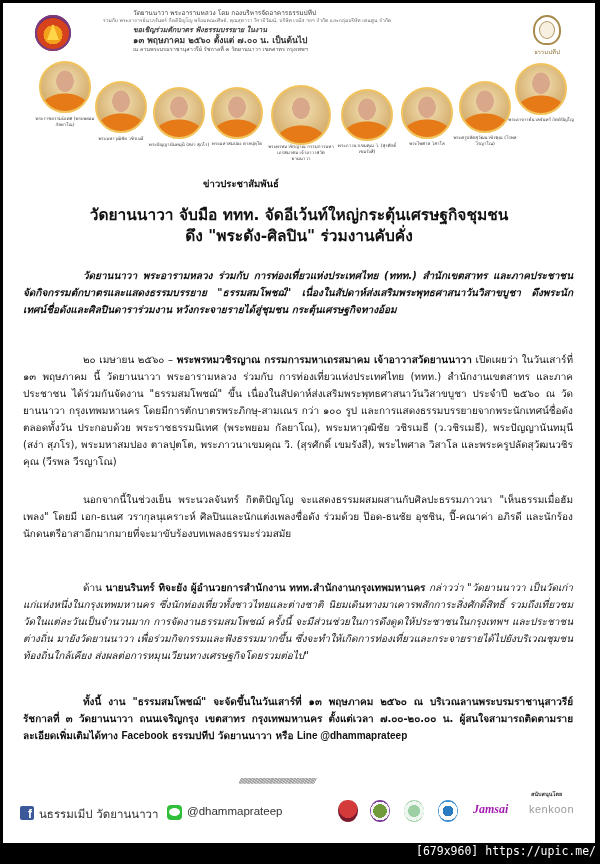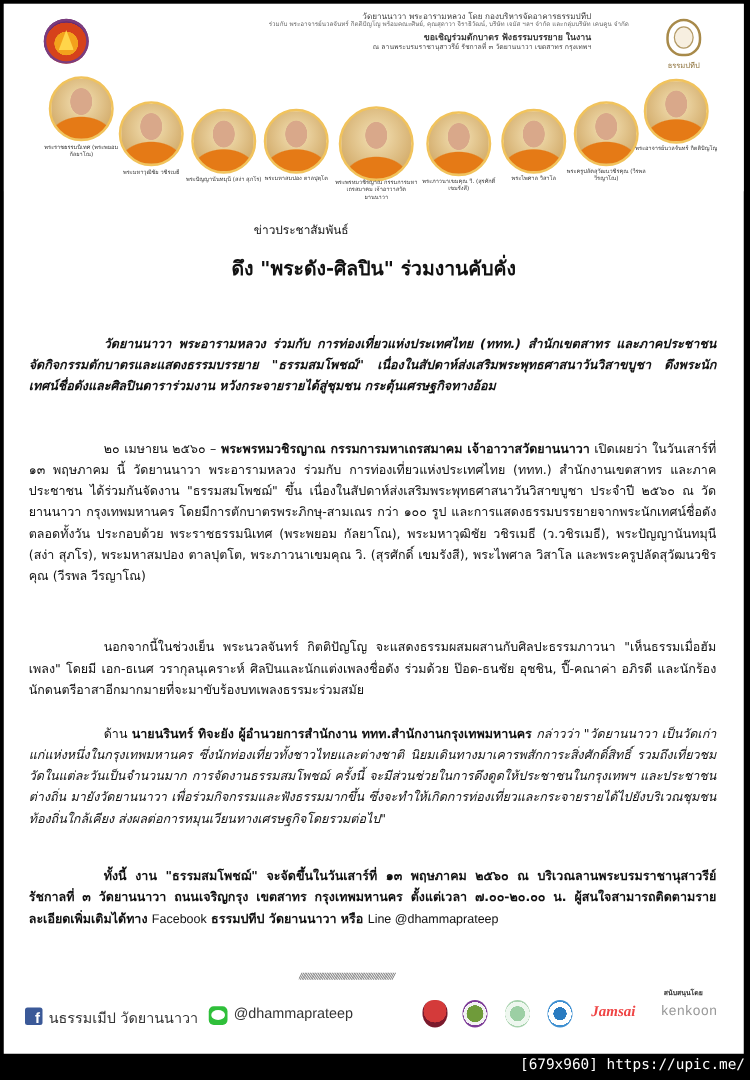--- a/index.html
+++ b/index.html
@@ -29,52 +29,52 @@
     position: absolute; left: 6px; top: 4px; width: 28px; height: 30px; border: 2px solid #a88a4a;
     border-radius: 50% 50% 45% 45%;
   }
   .logo-right .face {
     position: absolute; left: 12px; top: 10px; width: 16px; height: 18px; border-radius: 50%;
     background: #f7efe0; border: 1px solid #b39a66;
   }
   .logo-right .caption {
     position: absolute; left: 0; top: 36px; width: 40px; text-align: center; font-size: 6px; color: #8a6d34;
   }
-  .banner-text { position: absolute; left: 130px; top: 6px; width: 340px; text-align: right; color: #3a3a3a; }
+  .banner-text { position: absolute; left: 130px; top: 6px; width: 340px; text-align: left; color: #3a3a3a; }
   .bt-line1 { font-size: 6.5px; line-height: 8px; }
   .bt-line2 { font-size: 5px; line-height: 7px; color: #666; white-space: nowrap; margin-left: -30px; margin-right: -30px; }
-  .bt-line3 { font-size: 7px; line-height: 10px; font-weight: bold; margin-top: 1px; }
+  .bt-line3 { font-size: 7px; line-height: 10px; font-weight: bold; margin-top: 1px; font-style: italic; }
   .bt-title { font-size: 16px; line-height: 18px; font-weight: bold; color: #f08a1c; letter-spacing: 0.5px; }
   .bt-date { font-size: 8.5px; line-height: 11px; font-weight: bold; color: #333; }
   .bt-venue { font-size: 5.5px; line-height: 7px; color: #444; }
 
   .monk {
     position: absolute; width: 52px; height: 52px; border-radius: 50%;
     border: 2px solid #f1c35c;
     background:
       radial-gradient(ellipse 9px 11px at 50% 38%, #d9a88a 0 95%, transparent 100%),
       radial-gradient(ellipse 26px 18px at 50% 100%, #e57a16 0 95%, transparent 100%),
       radial-gradient(circle at 50% 40%, #f4e2b6, #c89a52);
     overflow: hidden;
   }
   .monk-label {
     position: absolute; width: 66px; text-align: center; font-size: 4.5px; line-height: 6px; color: #333;
   }
 
   
   .article { position: absolute; left: 0; top: 150px; width: 592px; }
-  .kicker { position: absolute; left: 0; width: 476px; top: 23px; text-align: center; font-size: 9.5px; font-weight: normal; }
+  .kicker { position: absolute; left: 0; width: 476px; top: 23px; text-align: center; font-size: 9.5px; font-weight: bold; }
   .headline { position: absolute; left: 0; width: 592px; top: 52px; text-align: center; font-size: 15.5px; line-height: 21px; font-weight: bold; }
   .para { position: absolute; left: 20px; width: 550px; font-size: 10px; line-height: 17px; text-align: justify; text-align-last: left; }
   .para.italic { font-style: italic; font-weight: bold; }
   .para .ind { display: inline-block; width: 60px; }
   .para b { font-weight: bold; }
   .para.quote { font-style: italic; }
   .para.bold-all { font-weight: bold; }
-  .latin { font-family: "Liberation Sans", sans-serif; font-weight: normal; }
+  .latin { font-family: "Liberation Sans", sans-serif; font-weight: bold; }
 
   .divider-slash {
     position: absolute; left: 236px; top: 774px; width: 175px; height: 8px;
     font-size: 7px; color: #666; letter-spacing: -1px; overflow: hidden; white-space: nowrap; font-style: italic;
   }
 
   
   .footer { position: absolute; left: 0; top: 790px; width: 592px; height: 50px; }
   .fb-icon {
     position: absolute; left: 17px; top: 13px; width: 14px; height: 14px; background: #3b5998; border-radius: 2px;
@@ -87,21 +87,21 @@
   .line-icon::after {
     content: ""; position: absolute; left: 2px; top: 3px; width: 11px; height: 8px; background: #fff; border-radius: 50%;
   }
   .line-label { position: absolute; left: 184px; top: 12px; font-size: 11.5px; color: #333; font-family: "Liberation Sans", sans-serif; }
   .sponsor-label { position: absolute; left: 528px; top: -3px; font-size: 5.5px; color: #333; font-weight: bold; }
   .sp { position: absolute; top: 7px; width: 20px; height: 22px; border-radius: 50%; }
   .sp1 { left: 335px; background: radial-gradient(circle at 50% 40%, #d43a3a 0 55%, #7a1a2c 56%); border-radius: 45% 45% 50% 50%; }
   .sp2 { left: 367px; background: radial-gradient(circle, #6f9b3a 0 45%, #f2f2f2 46% 62%, #7d3c98 63%); }
   .sp3 { left: 401px; background: radial-gradient(circle, #9ccfa4 0 40%, #eef7ef 41% 65%, #a7d2ad 66%); }
   .sp4 { left: 435px; background: radial-gradient(circle, #2a7bc0 0 35%, #ffffff 36% 62%, #3e8fd1 63%); }
-  .jamsai { position: absolute; left: 470px; top: 9px; font: italic bold 12px "Liberation Serif", serif; color: #ef4444; }
+  .jamsai { position: absolute; left: 470px; top: 9px; font: italic bold 12px "Liberation Serif", serif; color: #a21caf; }
   .kenkoon { position: absolute; left: 526px; top: 10px; font: 11px "Liberation Sans", sans-serif; color: #9a9a9a; letter-spacing: 0.5px; }
 
   .watermark {
     position: absolute; right: 4px; top: 844px; height: 15px; line-height: 20px;
     font: 11.5px "DejaVu Sans Mono", monospace; color: #fff;
   }
 </style>
 </head>
 <body>
 
@@ -111,20 +111,21 @@
     <div class="logo-left"></div>
     <div class="logo-right">
       <div class="rim"></div>
         <div class="face"></div>
       <div class="caption">ธรรมปทีป</div>
     </div>
     <div class="banner-text">
       <div class="bt-line1">วัดยานนาวา พระอารามหลวง โดย กองบริหารจัดอาคารธรรมปทีป</div>
       <div class="bt-line2">ร่วมกับ พระอาจารย์นวลจันทร์ กิตติปัญโญ พร้อมคณะศิษย์, คุณสุดาวา จิราธิวัฒน์, บริษัท เจมัส ฯลฯ จำกัด และกลุ่มบริษัท เคนคูน จำกัด</div>
       <div class="bt-line3">ขอเชิญร่วมตักบาตร ฟังธรรมบรรยาย ในงาน</div>
+      <div class="bt-date">๑๓ พฤษภาคม ๒๕๖๐ ตั้งแต่ ๗.๐๐ น. เป็นต้นไป</div>
       <div class="bt-venue">ณ ลานพระบรมราชานุสาวรีย์ รัชกาลที่ ๓ วัดยานนาวา เขตสาทร กรุงเทพฯ</div>
     </div>
 
     <div class="monk" style="left:36px;top:58px;"></div>
     <div class="monk-label" style="left:29px;top:113px;">พระราชธรรมนิเทศ (พระพยอม กัลยาโณ)</div>
 
     <div class="monk" style="left:92px;top:78px;"></div>
     <div class="monk-label" style="left:85px;top:133px;">พระมหาวุฒิชัย วชิรเมธี</div>
 
     <div class="monk" style="left:150px;top:84px;"></div>
@@ -145,29 +146,30 @@
     <div class="monk" style="left:456px;top:78px;"></div>
     <div class="monk-label" style="left:449px;top:132px;">พระครูปลัดสุวัฒนวชิรคุณ (วีรพล วีรญาโณ)</div>
 
     <div class="monk" style="left:512px;top:60px;"></div>
     <div class="monk-label" style="left:505px;top:114px;">พระอาจารย์นวลจันทร์ กิตติปัญโญ</div>
   </div>
 
   <div class="article">
     <div class="kicker">ข่าวประชาสัมพันธ์</div>
     <div class="headline">
+      <div>วัดยานนาวา จับมือ ททท. จัดอีเว้นท์ใหญ่กระตุ้นเศรษฐกิจชุมชน</div>
       <div>ดึง "พระดัง-ศิลปิน" ร่วมงานคับคั่ง</div>
     </div>
   </div>
 
   <div class="para italic" style="top:264px;"><span class="ind"></span><span>วัดยานนาวา พระอารามหลวง ร่วมกับ การท่องเที่ยวแห่งประเทศไทย (ททท.) สำนักเขตสาทร และภาคประชาชน จัดกิจกรรมตักบาตรและแสดงธรรมบรรยาย "ธรรมสมโพชฌ์" เนื่องในสัปดาห์ส่งเสริมพระพุทธศาสนาวันวิสาขบูชา ดึงพระนักเทศน์ชื่อดังและศิลปินดาราร่วมงาน หวังกระจายรายได้สู่ชุมชน กระตุ้นเศรษฐกิจทางอ้อม</span></div>
 
   <div class="para" style="top:348px;"><span class="ind"></span><span>๒๐ เมษายน ๒๕๖๐ – </span><b>พระพรหมวชิรญาณ กรรมการมหาเถรสมาคม เจ้าอาวาสวัดยานนาวา</b><span> เปิดเผยว่า ในวันเสาร์ที่ ๑๓ พฤษภาคม นี้ วัดยานนาวา พระอารามหลวง ร่วมกับ การท่องเที่ยวแห่งประเทศไทย (ททท.) สำนักงานเขตสาทร และภาคประชาชน ได้ร่วมกันจัดงาน "ธรรมสมโพชฌ์" ขึ้น เนื่องในสัปดาห์ส่งเสริมพระพุทธศาสนาวันวิสาขบูชา ประจำปี ๒๕๖๐ ณ วัดยานนาวา กรุงเทพมหานคร โดยมีการตักบาตรพระภิกษุ-สามเณร กว่า ๑๐๐ รูป และการแสดงธรรมบรรยายจากพระนักเทศน์ชื่อดังตลอดทั้งวัน ประกอบด้วย พระราชธรรมนิเทศ (พระพยอม กัลยาโณ), พระมหาวุฒิชัย วชิรเมธี (ว.วชิรเมธี), พระปัญญานันทมุนี (สง่า สุภโร), พระมหาสมปอง ตาลปุตโต, พระภาวนาเขมคุณ วิ. (สุรศักดิ์ เขมรังสี), พระไพศาล วิสาโล และพระครูปลัดสุวัฒนวชิรคุณ (วีรพล วีรญาโณ)</span></div>
 
-  <div class="para" style="top:507px;"><span class="ind"></span><span>นอกจากนี้ในช่วงเย็น พระนวลจันทร์ กิตติปัญโญ จะแสดงธรรมผสมผสานกับศิลปะธรรมภาวนา "เห็นธรรมเมื่อฮัมเพลง" โดยมี เอก-ธเนศ วรากุลนุเคราะห์ ศิลปินและนักแต่งเพลงชื่อดัง ร่วมด้วย ป๊อด-ธนชัย อุชชิน, ปี๊-คณาค่า อภิรดี และนักร้องนักดนตรีอาสาอีกมากมายที่จะมาขับร้องบทเพลงธรรมะร่วมสมัย</span></div>
+  <div class="para" style="top:488px;"><span class="ind"></span><span>นอกจากนี้ในช่วงเย็น พระนวลจันทร์ กิตติปัญโญ จะแสดงธรรมผสมผสานกับศิลปะธรรมภาวนา "เห็นธรรมเมื่อฮัมเพลง" โดยมี เอก-ธเนศ วรากุลนุเคราะห์ ศิลปินและนักแต่งเพลงชื่อดัง ร่วมด้วย ป๊อด-ธนชัย อุชชิน, ปี๊-คณาค่า อภิรดี และนักร้องนักดนตรีอาสาอีกมากมายที่จะมาขับร้องบทเพลงธรรมะร่วมสมัย</span></div>
 
   <div class="para quote" style="top:576px;"><span class="ind"></span><span style="font-style:normal">ด้าน </span><b style="font-style:normal">นายนรินทร์ ทิจะยัง ผู้อำนวยการสำนักงาน ททท.สำนักงานกรุงเทพมหานคร</b><span> กล่าวว่า "วัดยานนาวา เป็นวัดเก่าแก่แห่งหนึ่งในกรุงเทพมหานคร ซึ่งนักท่องเที่ยวทั้งชาวไทยและต่างชาติ นิยมเดินทางมาเคารพสักการะสิ่งศักดิ์สิทธิ์ รวมถึงเที่ยวชมวัดในแต่ละวันเป็นจำนวนมาก การจัดงานธรรมสมโพชฌ์ ครั้งนี้ จะมีส่วนช่วยในการดึงดูดให้ประชาชนในกรุงเทพฯ และประชาชนต่างถิ่น มายังวัดยานนาวา เพื่อร่วมกิจกรรมและฟังธรรมมากขึ้น ซึ่งจะทำให้เกิดการท่องเที่ยวและกระจายรายได้ไปยังบริเวณชุมชนท้องถิ่นใกล้เคียง ส่งผลต่อการหมุนเวียนทางเศรษฐกิจโดยรวมต่อไป"</span></div>
 
   <div class="para bold-all" style="top:690px;"><span class="ind"></span><span>ทั้งนี้ งาน "ธรรมสมโพชฌ์" จะจัดขึ้นในวันเสาร์ที่ ๑๓ พฤษภาคม ๒๕๖๐ ณ บริเวณลานพระบรมราชานุสาวรีย์ รัชกาลที่ ๓  วัดยานนาวา ถนนเจริญกรุง เขตสาทร กรุงเทพมหานคร ตั้งแต่เวลา ๗.๐๐-๒๐.๐๐ น. ผู้สนใจสามารถติดตามรายละเอียดเพิ่มเติมได้ทาง </span><span class="latin">Facebook</span><span> ธรรมปทีป วัดยานนาวา หรือ </span><span class="latin">Line @dhammaprateep</span></div>
 
   <div class="divider-slash">////////////////////////////////////////////////////////</div>
 
   <div class="footer">
     <div class="fb-icon">f</div>
     <div class="fb-label">นธรรมเมีป วัดยานนาวา</div>

